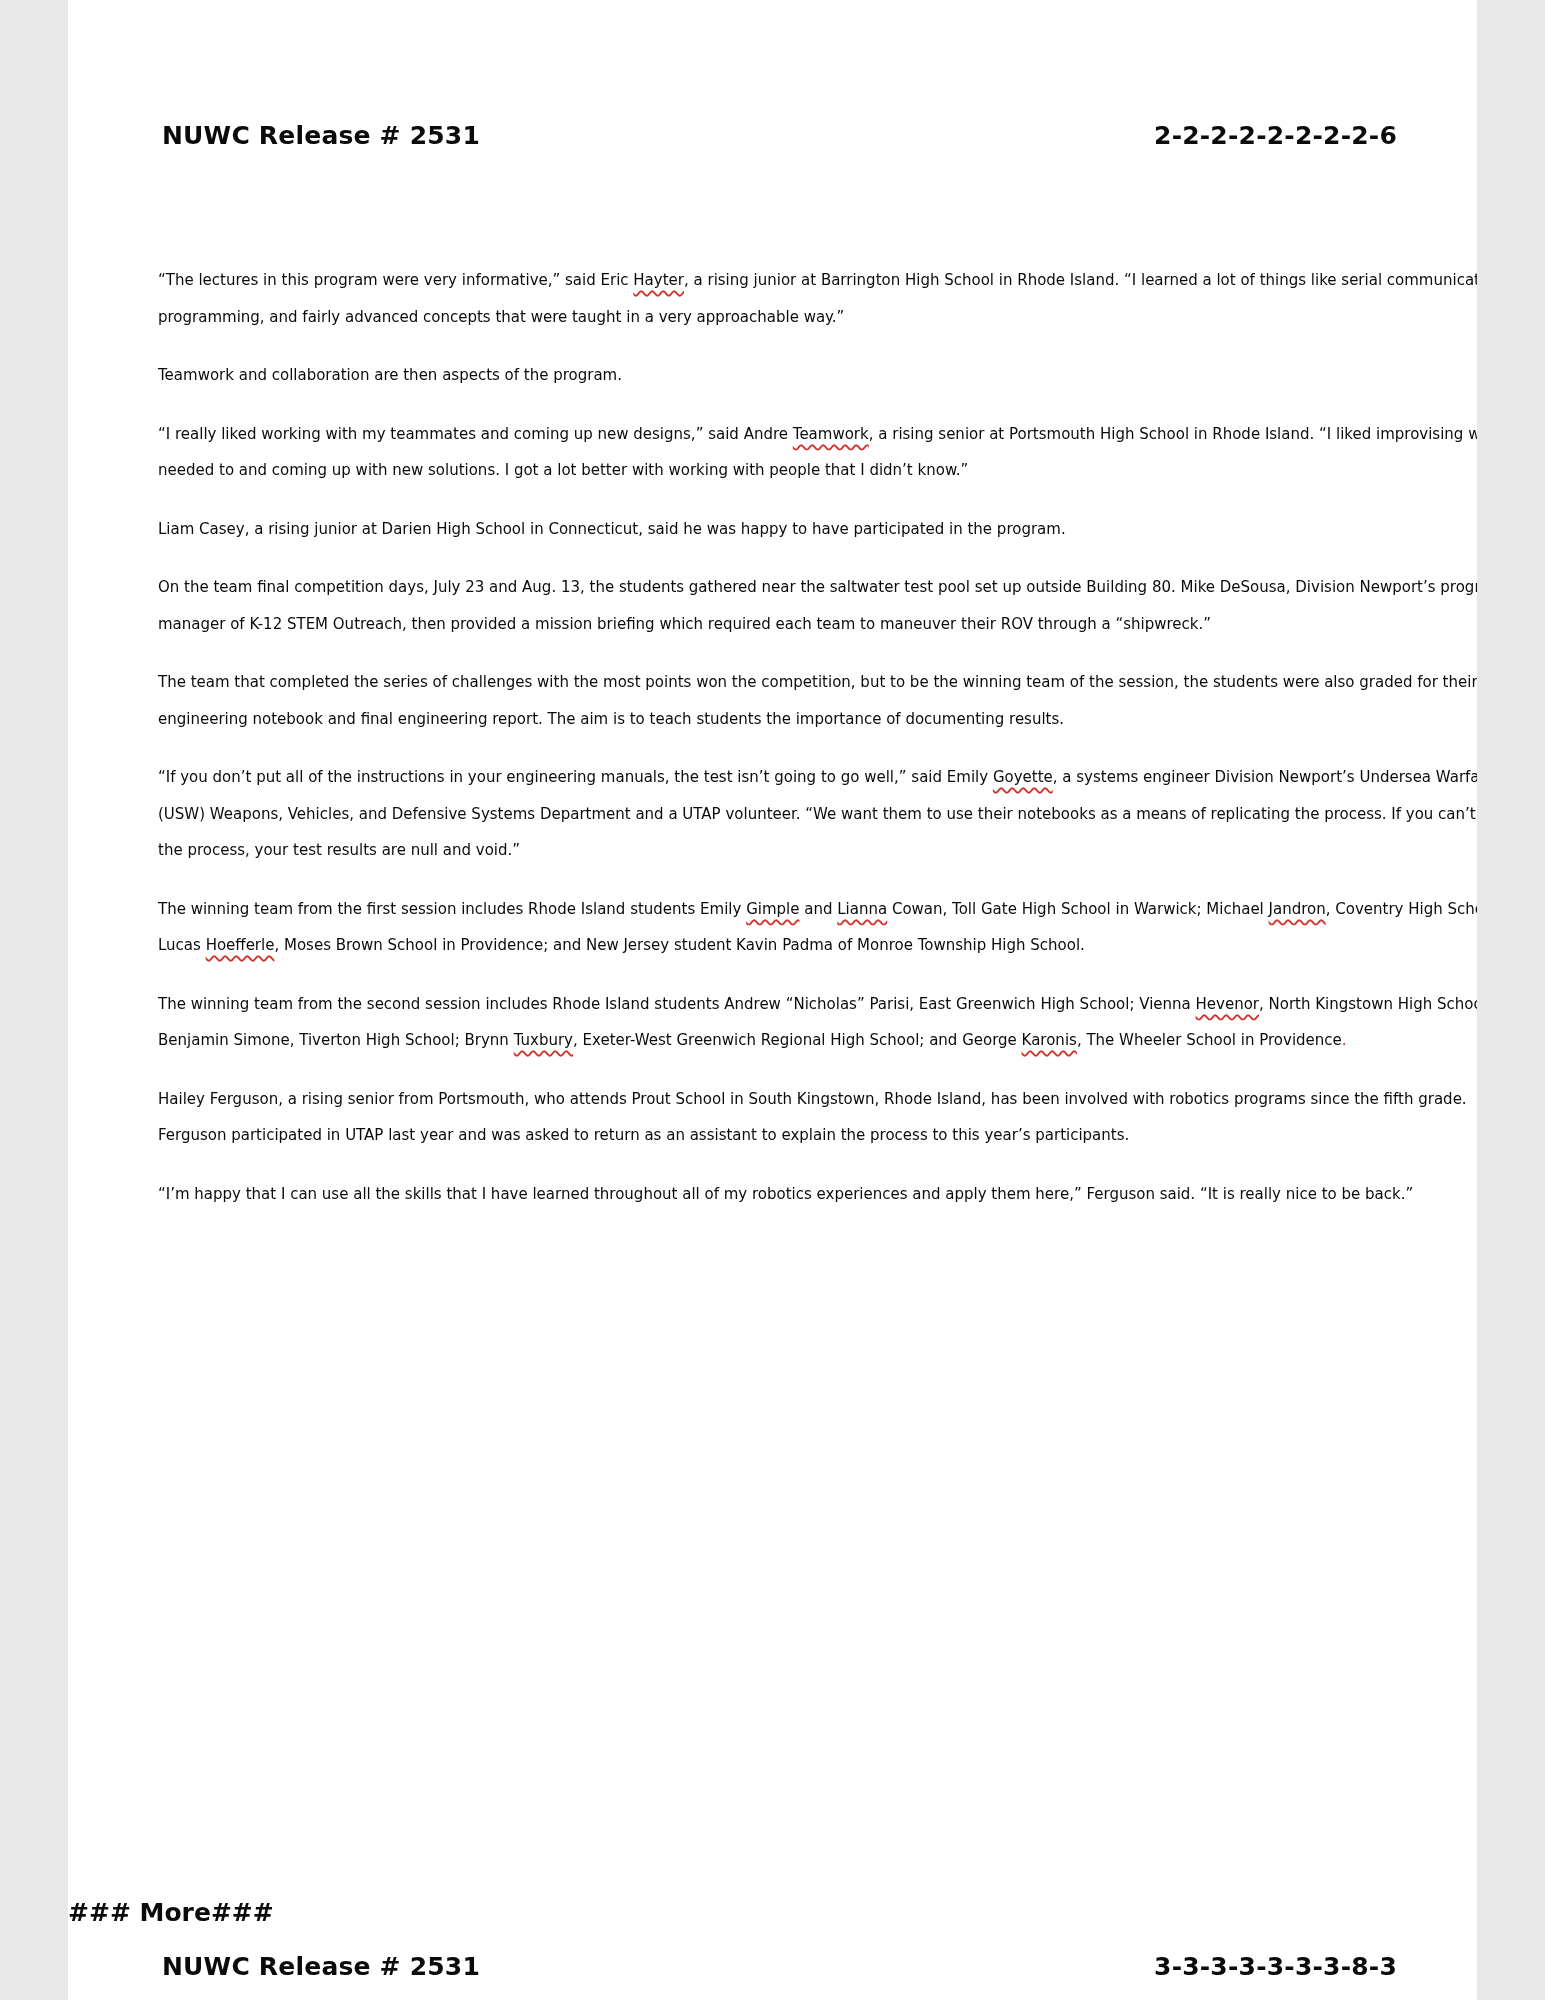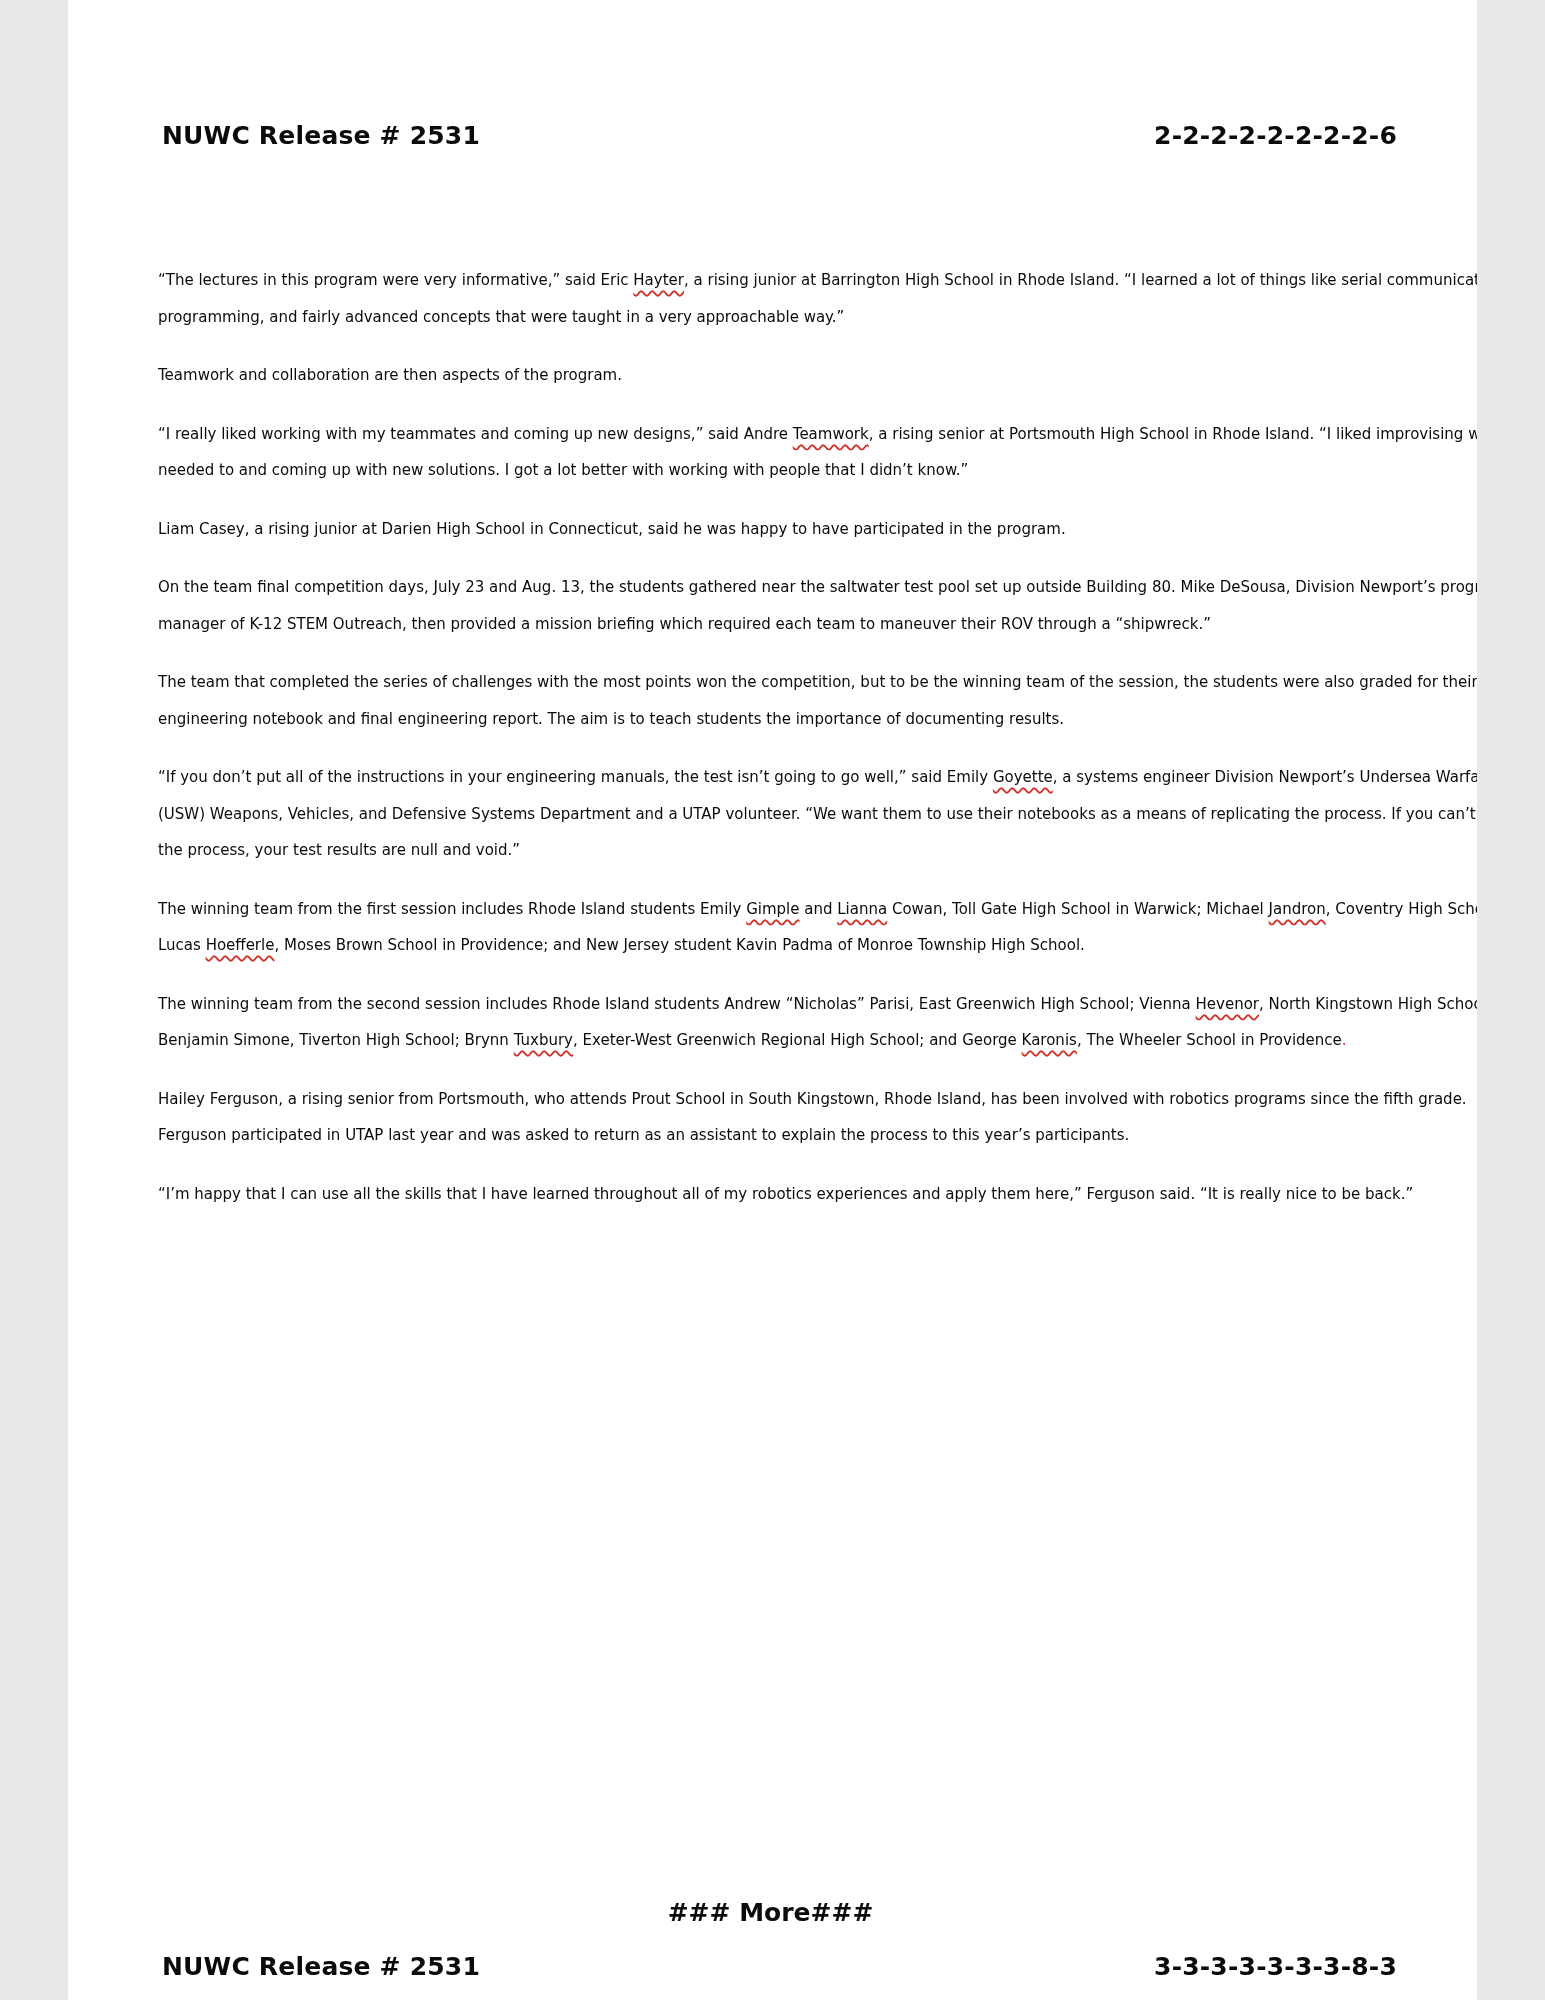--- a/index.html
+++ b/index.html
@@ -41,21 +41,20 @@
     text-decoration-thickness: 2px;
     text-underline-offset: 5px;
     text-decoration-skip-ink: none;
   }
   .red-text { color: #d0342c; }
   .footer-more {
     position: absolute;
     top: 1898px;
     left: 0;
     right: 4px;
-    text-align: center;
     font-weight: bold;
     font-size: 25px;
   }
   .footer-row {
     position: absolute;
     top: 1952px;
     left: 94px;
     right: 80px;
     display: flex;
     justify-content: space-between;

